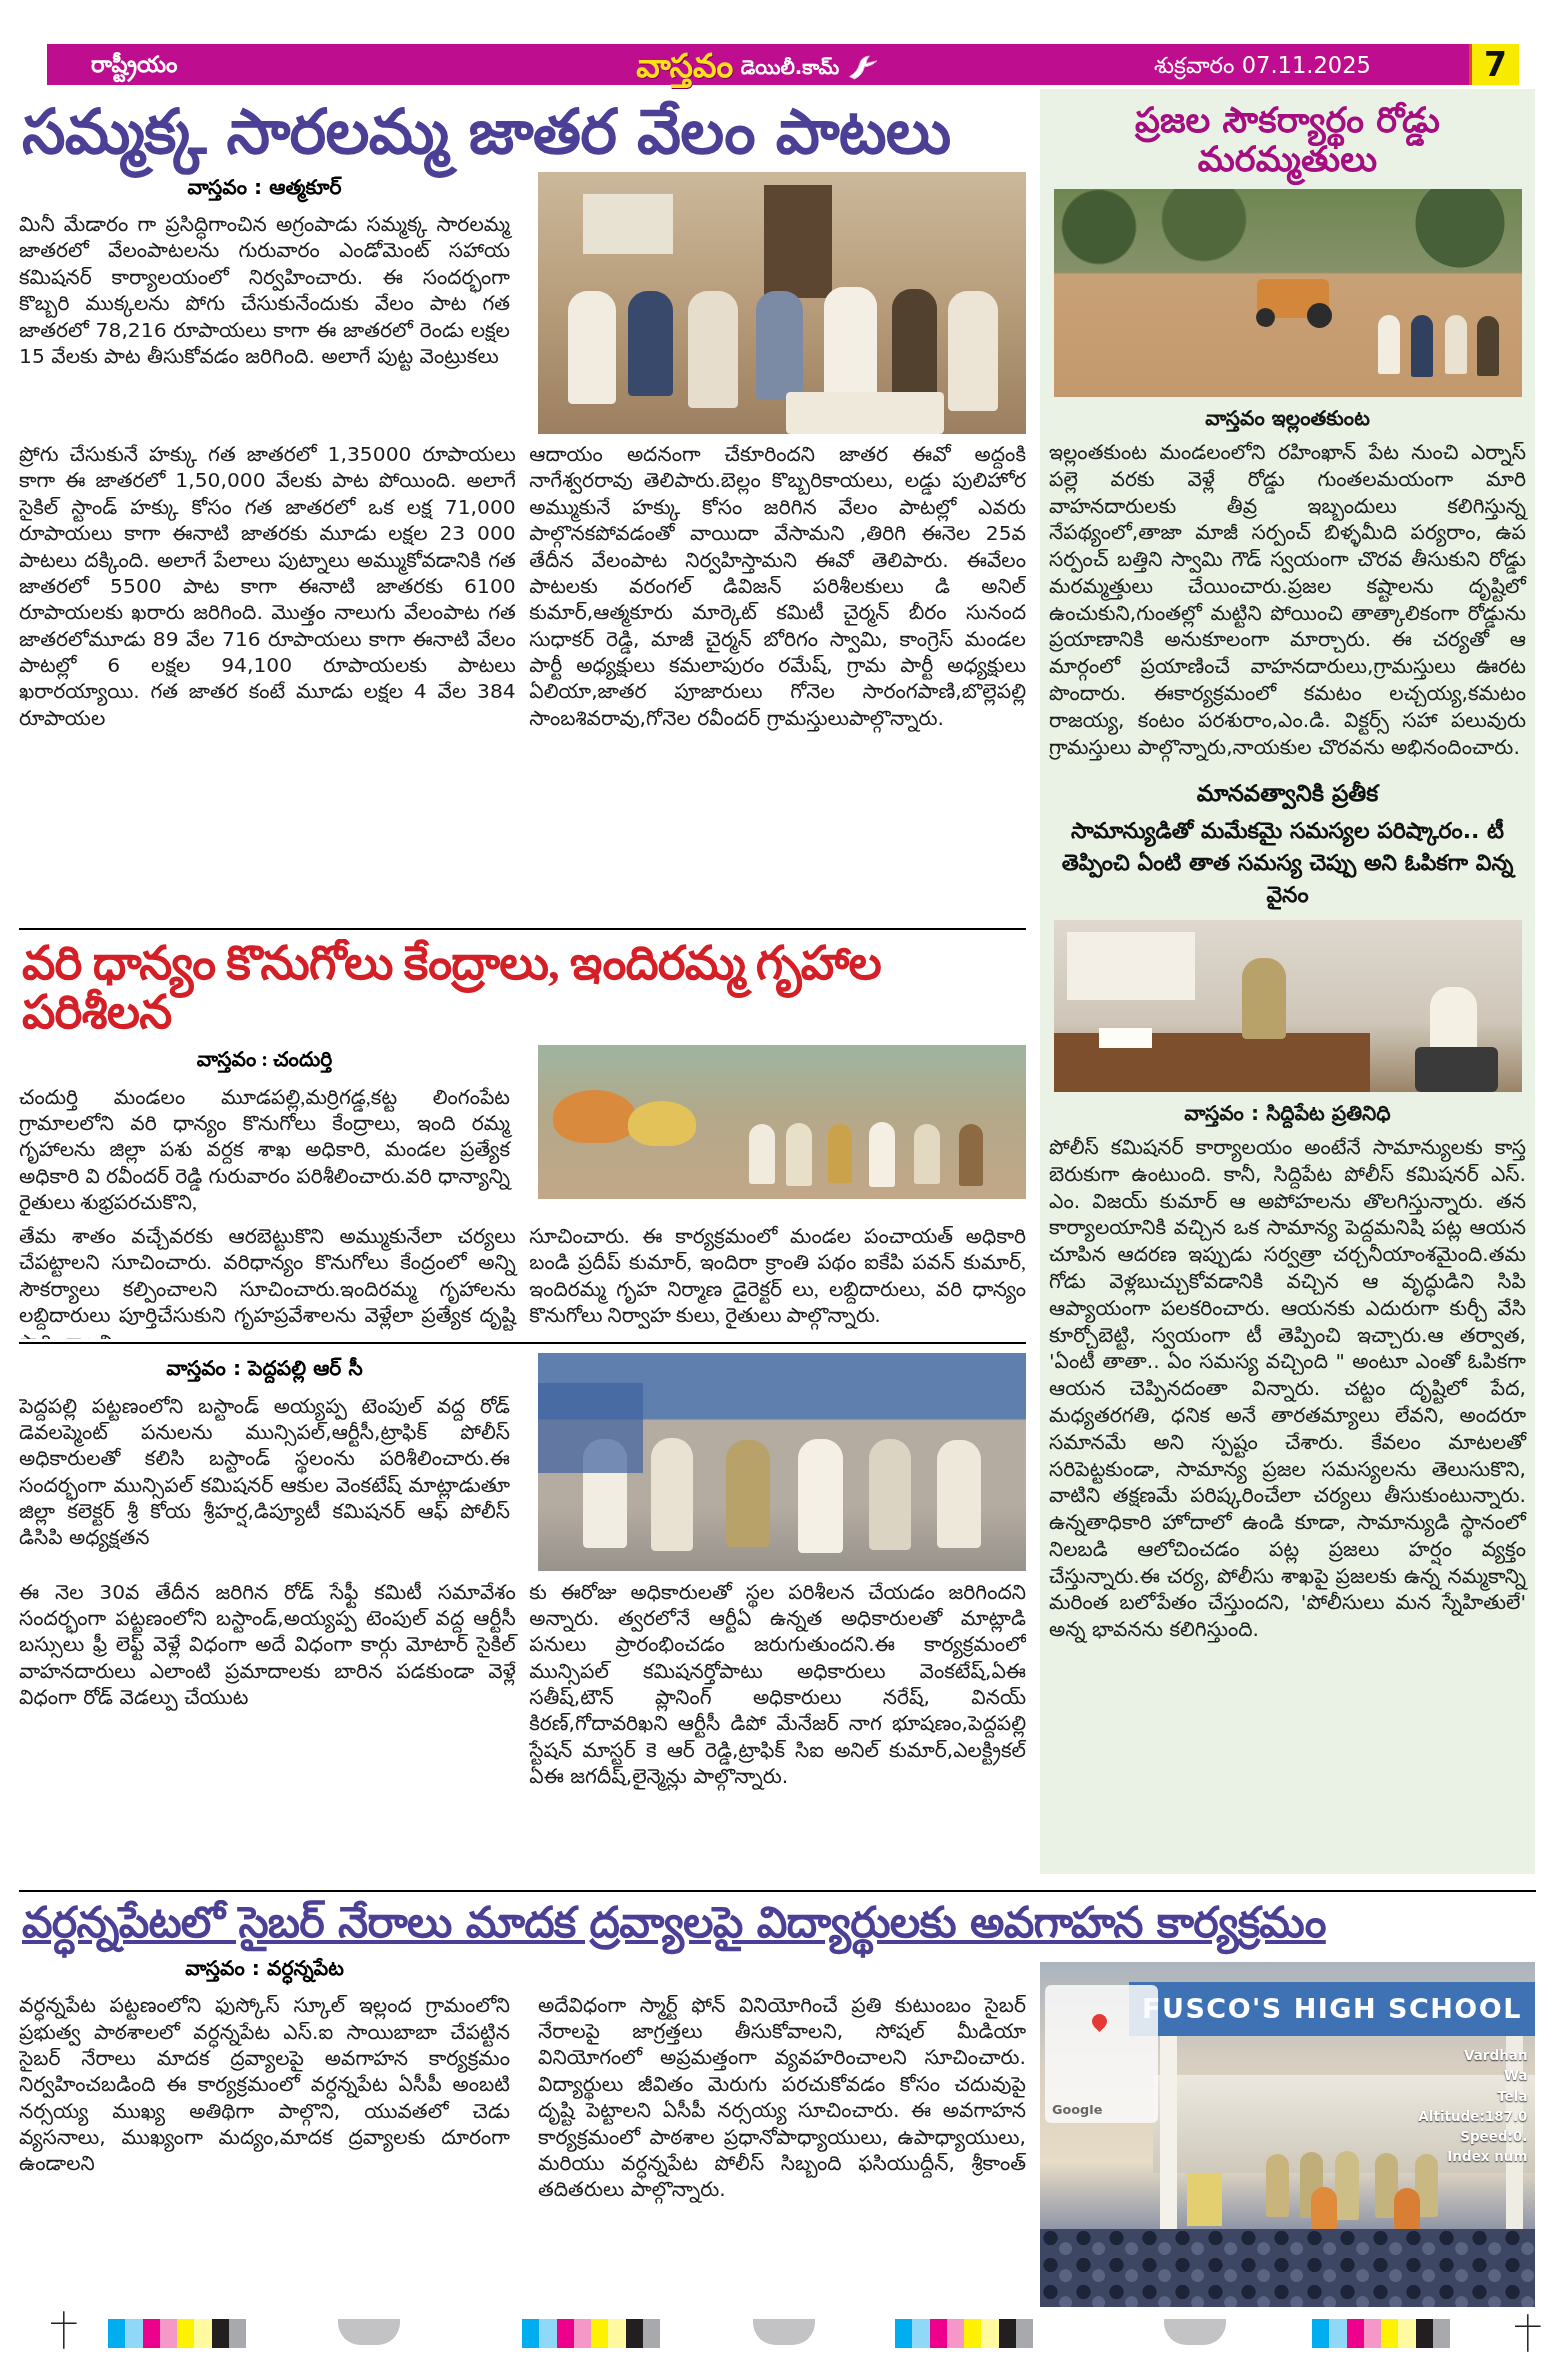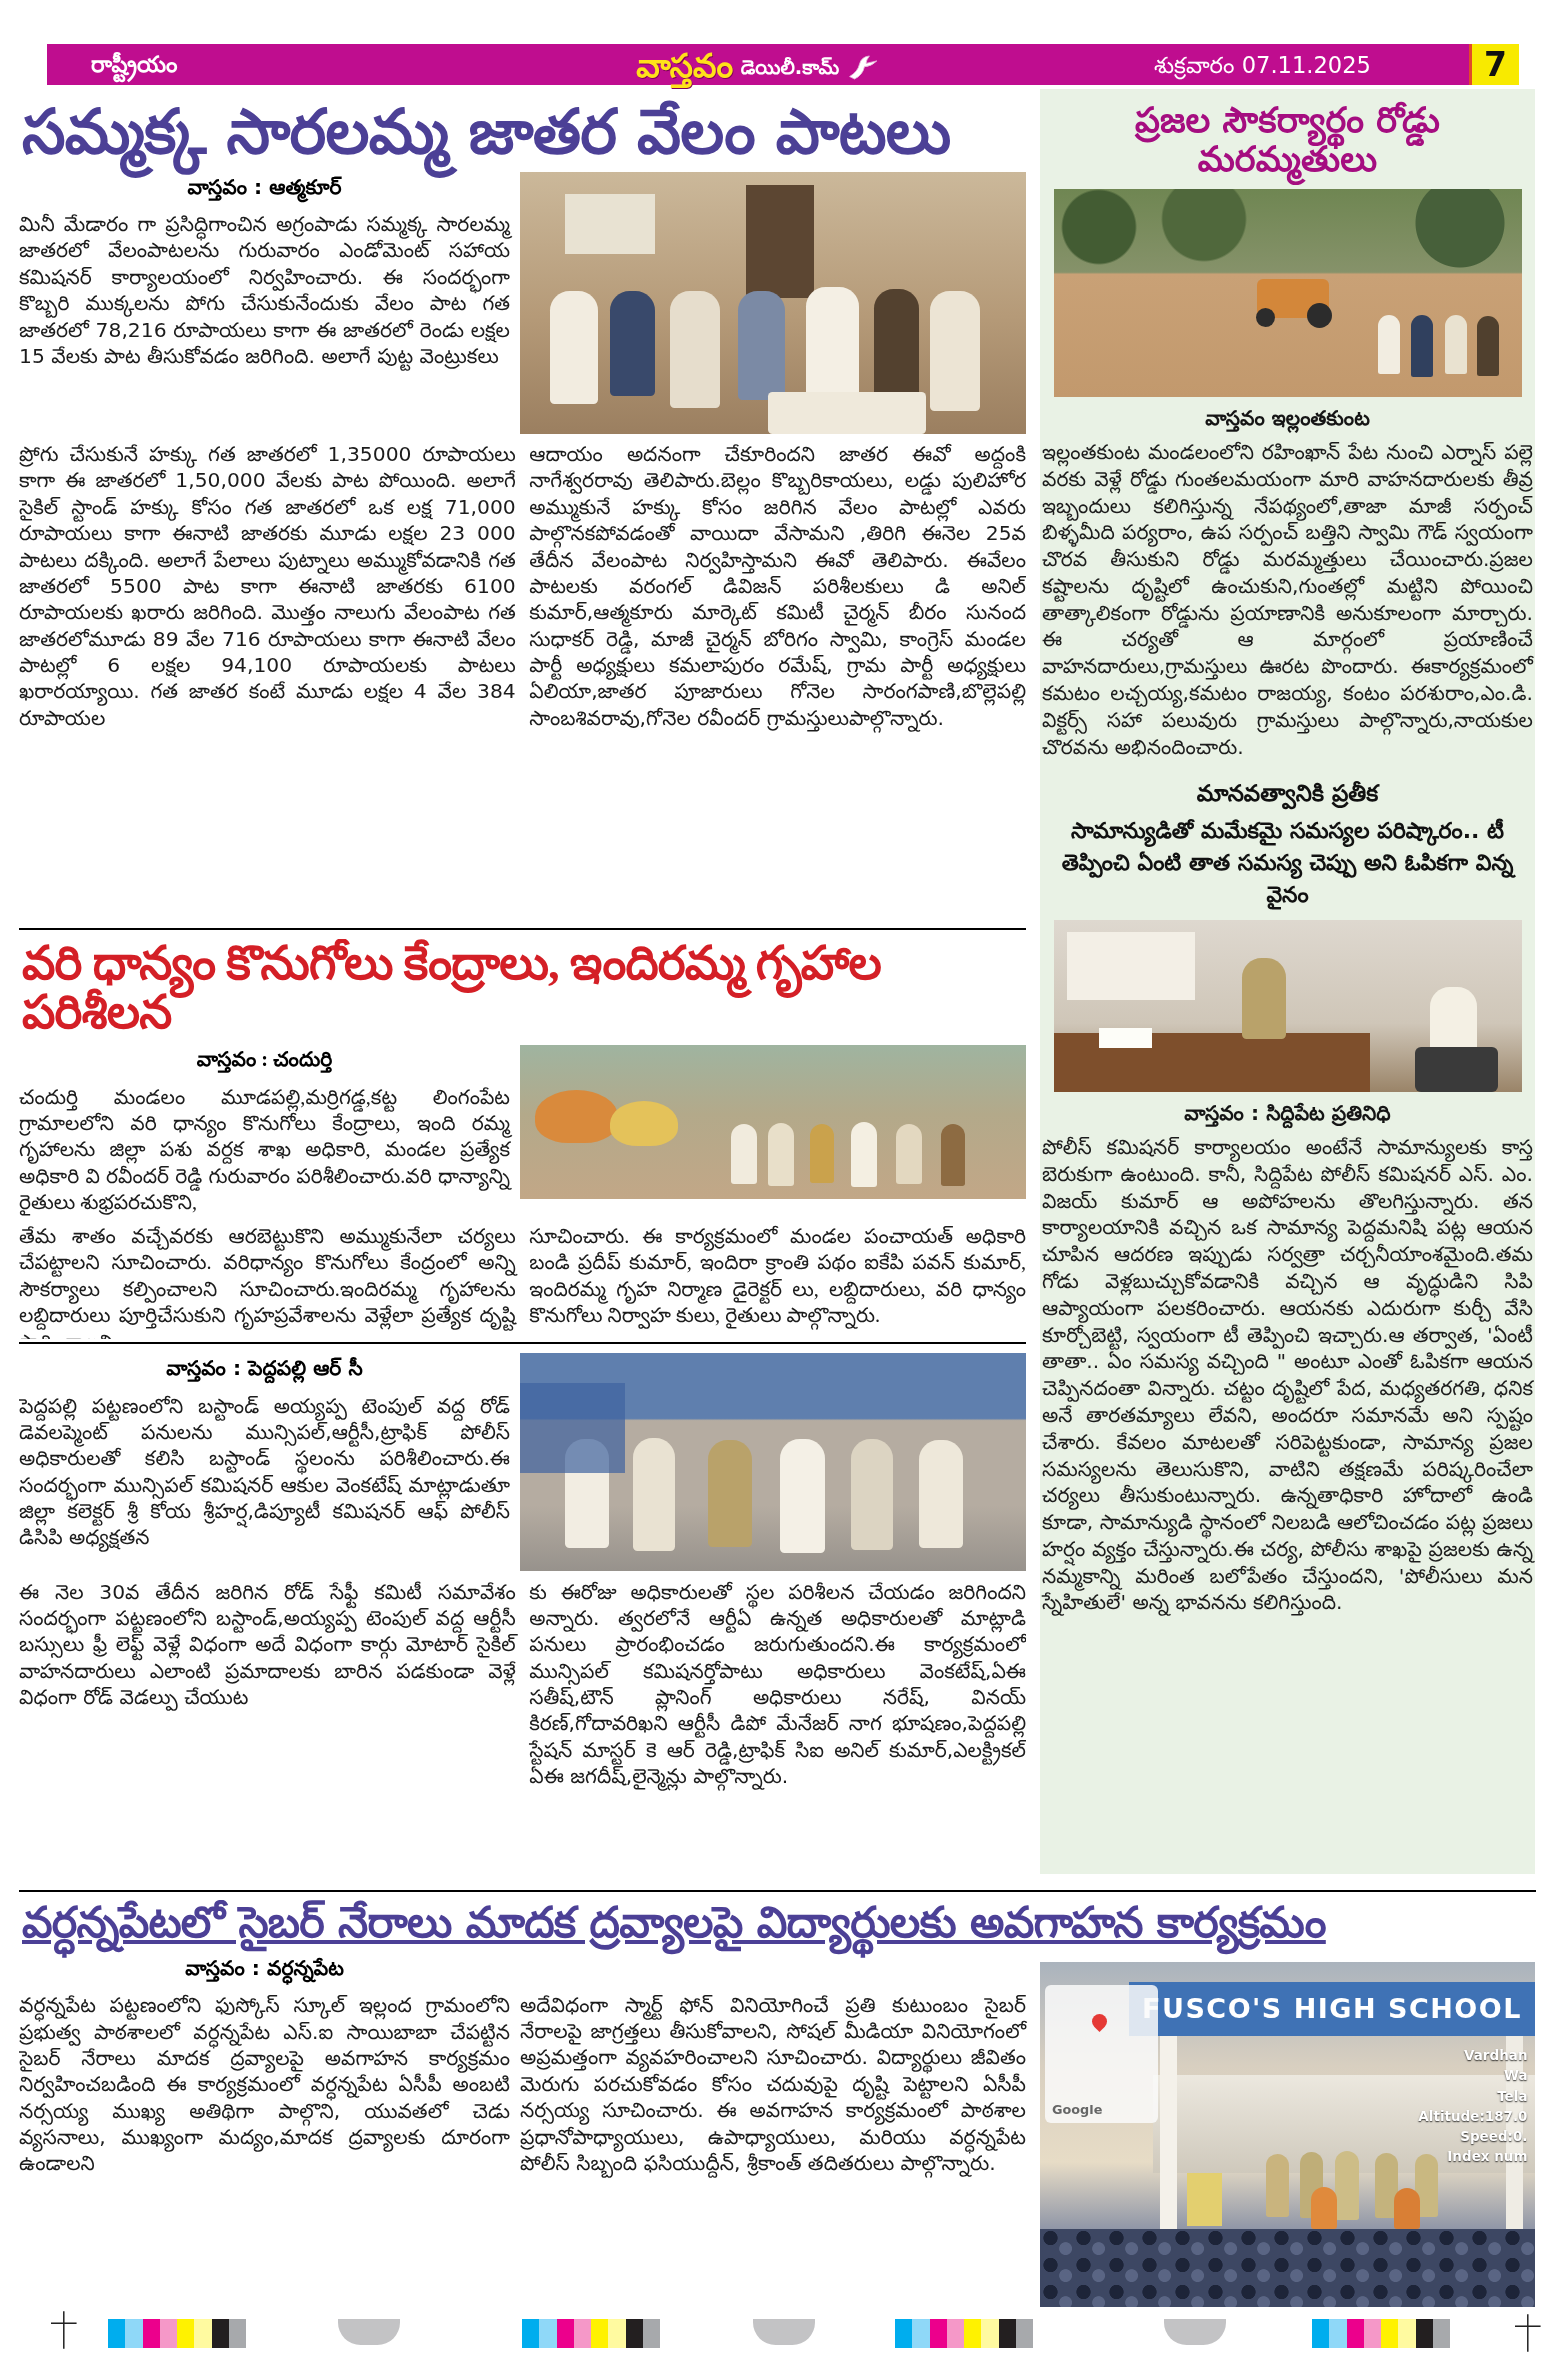--- a/index.html
+++ b/index.html
@@ -18,35 +18,35 @@
   .page-num-box{position:absolute;left:1469px;top:44px;width:47px;height:41px;background:#f8ea00;border-left:3px solid #e14b2a;
     display:flex;align-items:center;justify-content:center;font-size:33px;font-weight:bold;color:#111;}
   
   .article{position:absolute;left:19px;width:1007px;overflow:hidden;}
   .headline{font-weight:bold;line-height:1.05;margin:0 0 7.5px 3px;letter-spacing:-0.8px;}
   .h-blue{color:#4c4096;font-size:62px;}
   .h-red{color:#d41f26;font-size:47px;}
   .h-pink{color:#e9158d;font-size:59px;}
   .h-blue-sm{color:#4c4096;font-size:43px;white-space:nowrap;text-decoration:underline;}
   .dateline{font-weight:bold;font-size:20.3px;text-align:center;margin:3px 0 7.5px 0;color:#000;}
-  .row{display:flex;gap:10px;align-items:flex-start;}
+  .row{display:flex;gap:28px;align-items:flex-start;}
   .leadwrap{width:491px;flex:none;}
   .bodytext{font-size:20.3px;line-height:1.3;text-align:justify;color:#1c1c1c;}
   .cols{display:flex;gap:13.5px;margin-top:7.5px;}
   .cols > div{flex:1;}
   .divider{position:absolute;border-top:2.3px solid #000;}
   
   .photo{position:relative;overflow:hidden;flex:none;}
   .fig{position:absolute;border-radius:19.6px 19.6px 4.5px 4.5px;}
   
   .rail-panel{position:absolute;left:1040px;top:89px;width:495px;height:1785px;background:#e9f2e5;overflow:hidden;}
   .rail-h1{color:#a50d80;font-size:35px;font-weight:bold;text-align:center;line-height:1.1;margin:12px 7.5px 10.5px;}
   .rail-photo{width:468px;height:208px;margin:0 auto;}
   .rail-credit{text-align:center;font-weight:bold;font-size:20.3px;margin:9px 0 4.5px;}
-  .rail-body{font-size:20.3px;line-height:1.32;padding:0 2px;text-align:justify;color:#1c1c1c;}
+  .rail-body{font-size:20.3px;line-height:1.32;padding:0 9px;text-align:justify;color:#1c1c1c;}
   .kicker{text-align:center;font-weight:bold;font-size:23px;margin:19.6px 0 3px;color:#111;}
   .cp-head{text-align:center;font-weight:bold;font-size:45px;line-height:1.05;color:#141414;margin:0 4.5px 7.5px;}
   .cp-sub{text-align:center;font-weight:bold;font-size:22px;line-height:1.45;margin:0 10.5px 9px;color:#111;}
   .cp-photo{width:468px;height:172px;margin:3px auto 6px;}
   
   .school-photo{position:absolute;left:1040px;top:1962px;width:495px;height:345px;overflow:hidden;
     background:linear-gradient(180deg,#aab3bd 0%,#d8cfc0 30%,#e7dcc6 58%,#8d94a6 78%,#47506b 100%);}
   .school-banner{position:absolute;left:89px;top:19.6px;width:406px;height:54px;background:#3f72b5;
     display:flex;align-items:center;justify-content:center;color:#fff;font-weight:bold;font-size:27px;letter-spacing:1.5px;}
   .map-card{position:absolute;left:4.5px;top:23px;width:113px;height:138px;background:rgba(250,250,250,.85);border-radius:6px;}

